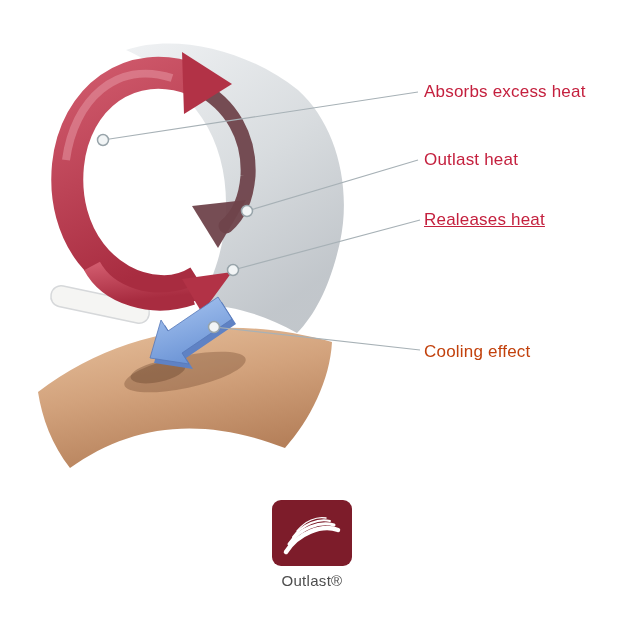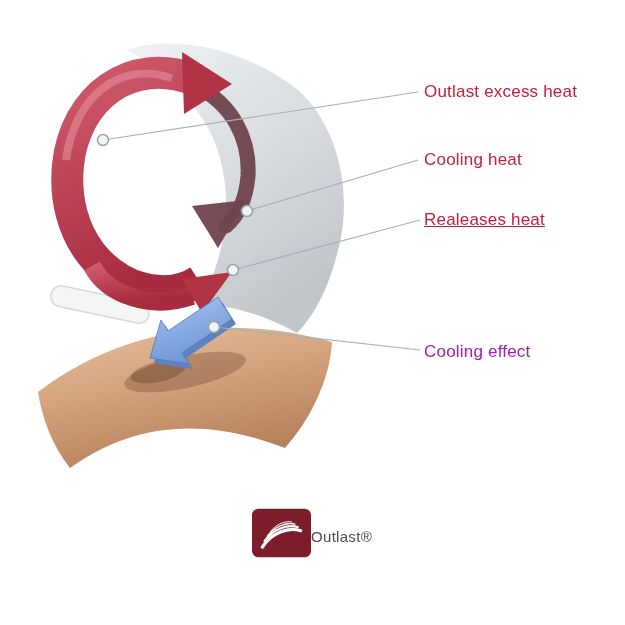--- a/index.html
+++ b/index.html
@@ -11,26 +11,26 @@
     overflow:hidden;
   }
   .callout{
     position:absolute;
     font-size:17px;
     font-weight:500;
     white-space:nowrap;
     letter-spacing:.2px;
   }
   .label-heat{color:#c4203e;}
-  .label-cooling{color:#a21caf;}
+  .label-cooling{color:#c2410c;}
   .illustration{position:absolute;left:0;top:0;}
   .logo-block{
     position:absolute;
     left:252px;top:500px;width:120px;
-    display:flex;align-items:center;justify-content:space-between;
+    display:flex;flex-direction:column;align-items:center;justify-content:space-between;
   }
   .logo-brand{
     margin-top:6px;
     font-size:15px;
     font-weight:500;
     color:#4d4d4d;
     letter-spacing:.3px;
   }
 </style>
 </head>
@@ -89,22 +89,22 @@
     <line x1="418" y1="160" x2="247" y2="211" stroke="#a7b1b6" stroke-width="1.2"></line>
     <line x1="420" y1="220" x2="233" y2="270" stroke="#a7b1b6" stroke-width="1.2"></line>
     <line x1="420" y1="350" x2="214" y2="327" stroke="#a7b1b6" stroke-width="1.2"></line>
 
     <circle cx="103" cy="140" r="5.5" fill="#f2f5f6" stroke="#98a4aa" stroke-width="1.5"></circle>
     <circle cx="247" cy="211" r="5.5" fill="#f2f5f6" stroke="#98a4aa" stroke-width="1.5"></circle>
     <circle cx="233" cy="270" r="5.5" fill="#f2f5f6" stroke="#98a4aa" stroke-width="1.5"></circle>
     <circle cx="214" cy="327" r="5.5" fill="#f2f5f6" stroke="#98a4aa" stroke-width="1.5"></circle>
   </svg>
 
-  <div class="callout label-heat" style="left:424px;top:82px;">Outlast excess heat</div>
-  <div class="callout label-heat" style="left:424px;top:150px;">Cooling heat</div>
+  <div class="callout label-heat" style="left:424px;top:82px;">Absorbs excess heat</div>
+  <div class="callout label-heat" style="left:424px;top:150px;">Outlast heat</div>
   <div class="callout label-heat" style="left:424px;top:210px;text-decoration:underline;">Realeases heat</div>
   <div class="callout label-cooling" style="left:424px;top:342px;">Cooling effect</div>
 
   <div class="logo-block">
     <svg width="80" height="66" viewBox="0 0 80 66">
       <rect x="0" y="0" width="80" height="66" rx="9" fill="#7d1c2a"></rect>
       <g stroke="#ffffff" fill="none" stroke-linecap="round">
         <path d="M 14,52 C 26,33 50,24 66,30" stroke-width="4.5"></path>
         <path d="M 17,44 C 28,28 48,21 62,25" stroke-width="3"></path>
         <path d="M 21,37 C 31,24 47,18 58,21" stroke-width="2"></path>

